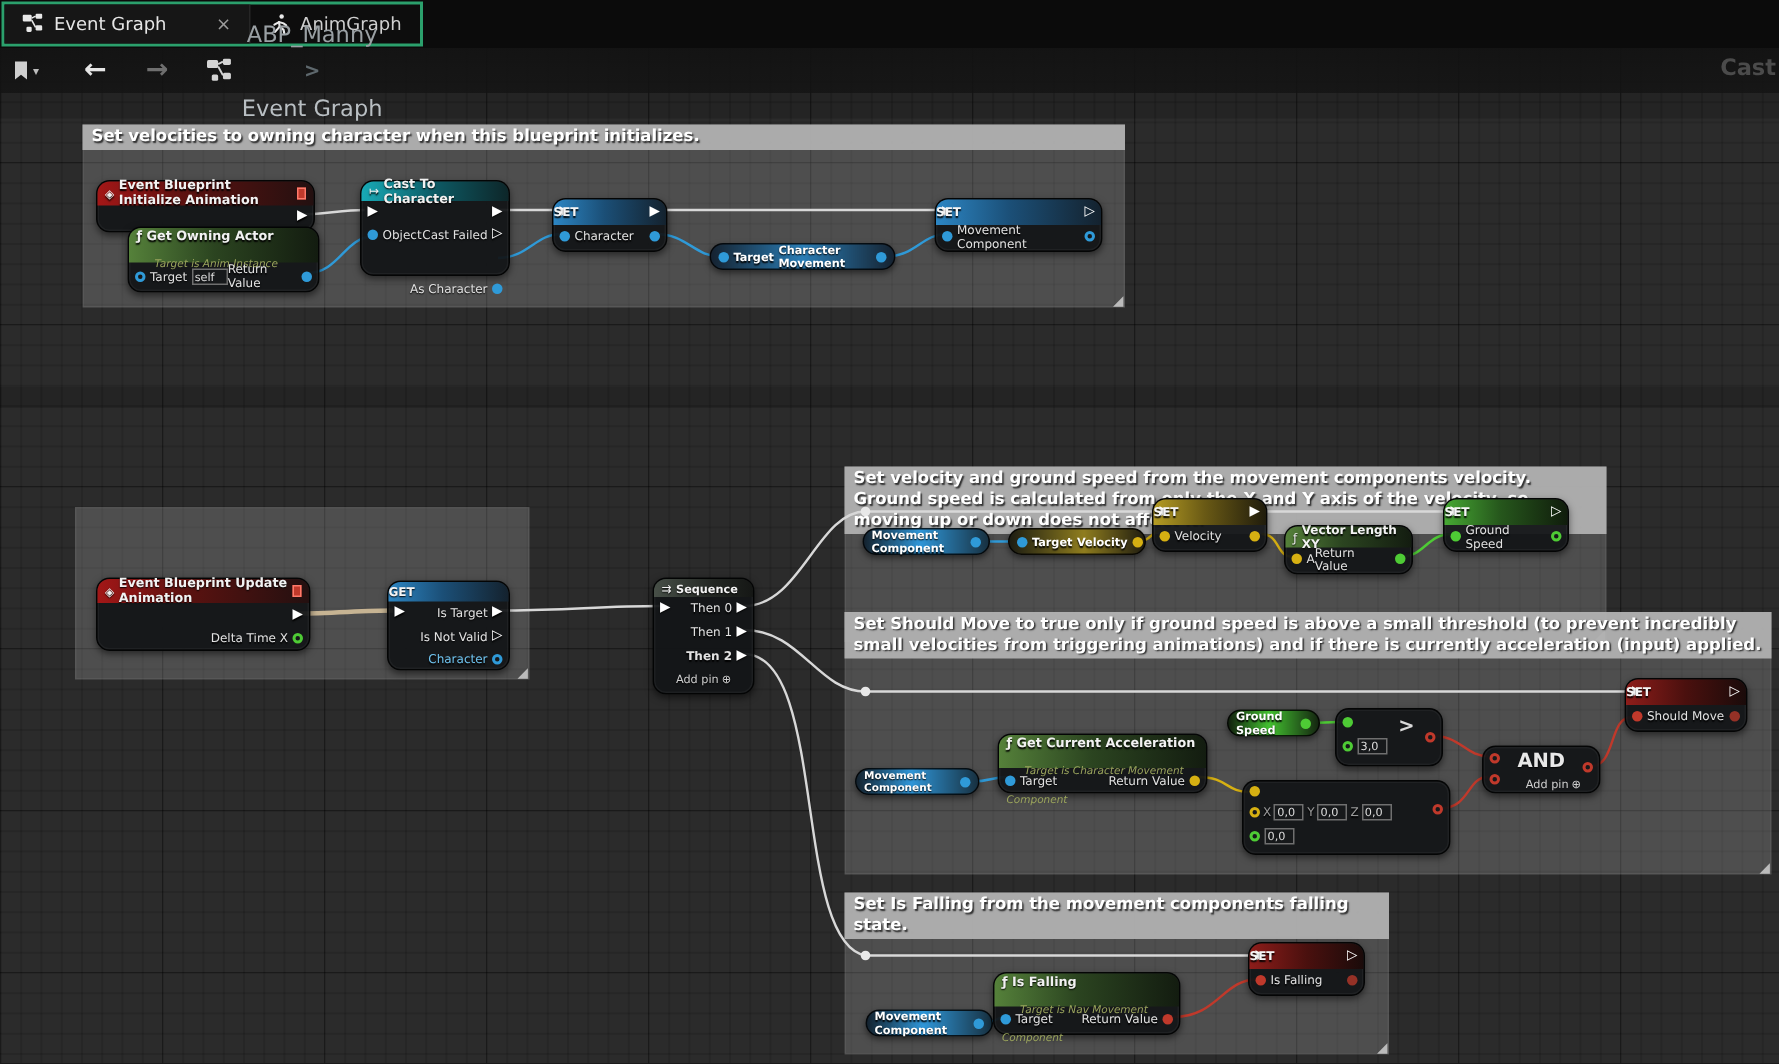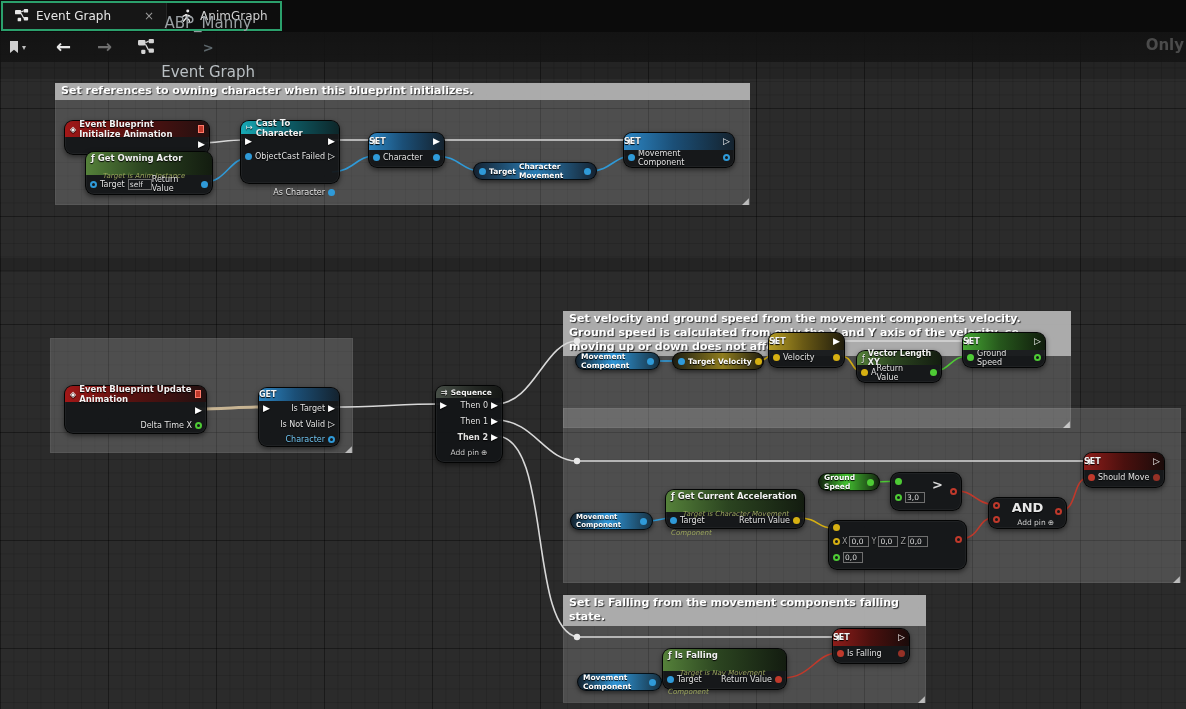--- a/index.html
+++ b/index.html
@@ -92,31 +92,32 @@
 </head>
 <body>
 
 <div class="stage">
 
   <div class="canvas"></div>
   <div class="band" style="top:62px;height:17px;"></div>
   <div class="band" style="top:258px;height:14px;"></div>
 
   <div class="comment" style="left:55px;top:83px;width:695px;height:122px;">
-    <div class="chead">Set references to owning character when this blueprint initializes.</div>
+    <div class="chead">Set velocities to owning character when this blueprint initializes.</div>
     <span class="resize">◢</span>
   </div>
   <div class="comment" style="left:50px;top:338px;width:303px;height:115px;">
     <span class="resize">◢</span>
   </div>
   <div class="comment" style="left:563px;top:275px;width:508px;height:117px;margin-top:36px;">
     <div class="chead">Set velocity and ground speed from the movement components velocity. Ground speed is calculated from only the X and Y axis of the velocity, so moving up or down does not affect it.</div>
     <span class="resize">◢</span>
   </div>
   <div class="comment" style="left:563px;top:408px;width:618px;height:175px;">
+    <div class="chead">Set Should Move to true only if ground speed is above a small threshold (to prevent incredibly small velocities from triggering animations) and if there is currently acceleration (input) applied.</div>
     <span class="resize">◢</span>
   </div>
   <div class="comment" style="left:563px;top:595px;width:363px;height:108px;">
     <div class="chead">Set Is Falling from the movement components falling state.</div>
     <span class="resize">◢</span>
   </div>
 
   <svg class="wires" width="1186" height="709">
     <g fill="none" stroke="#d8d8d8" stroke-width="1.6">
       <path d="M200,143 C215,143 228,140 243,140"></path>
@@ -609,15 +610,15 @@
           <path d="M7 3.5 L10 2"></path>
           <path d="M7 5 L10 10.5"></path>
         </g>
       </svg>
     <div class="crumb">
       <span>ABP_Manny</span>
       <span class="sep">&gt;</span>
       <span class="cur">Event Graph</span>
     </div>
   </div>
-  <div class="zoomlabel">Only</div>
+  <div class="zoomlabel">Cast</div>
 
 </div>
 
 </body></html>

